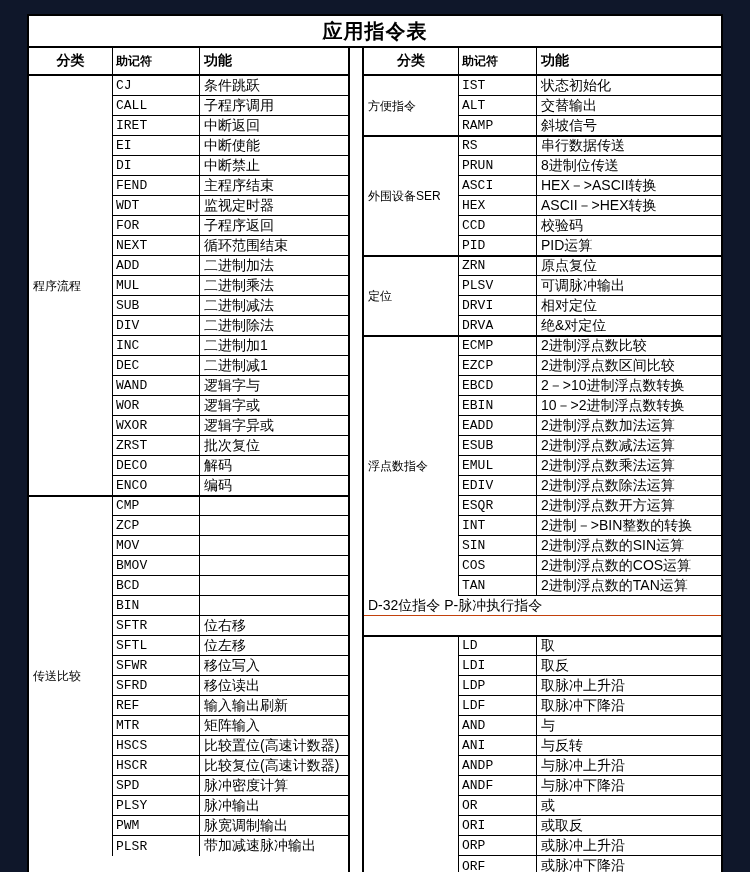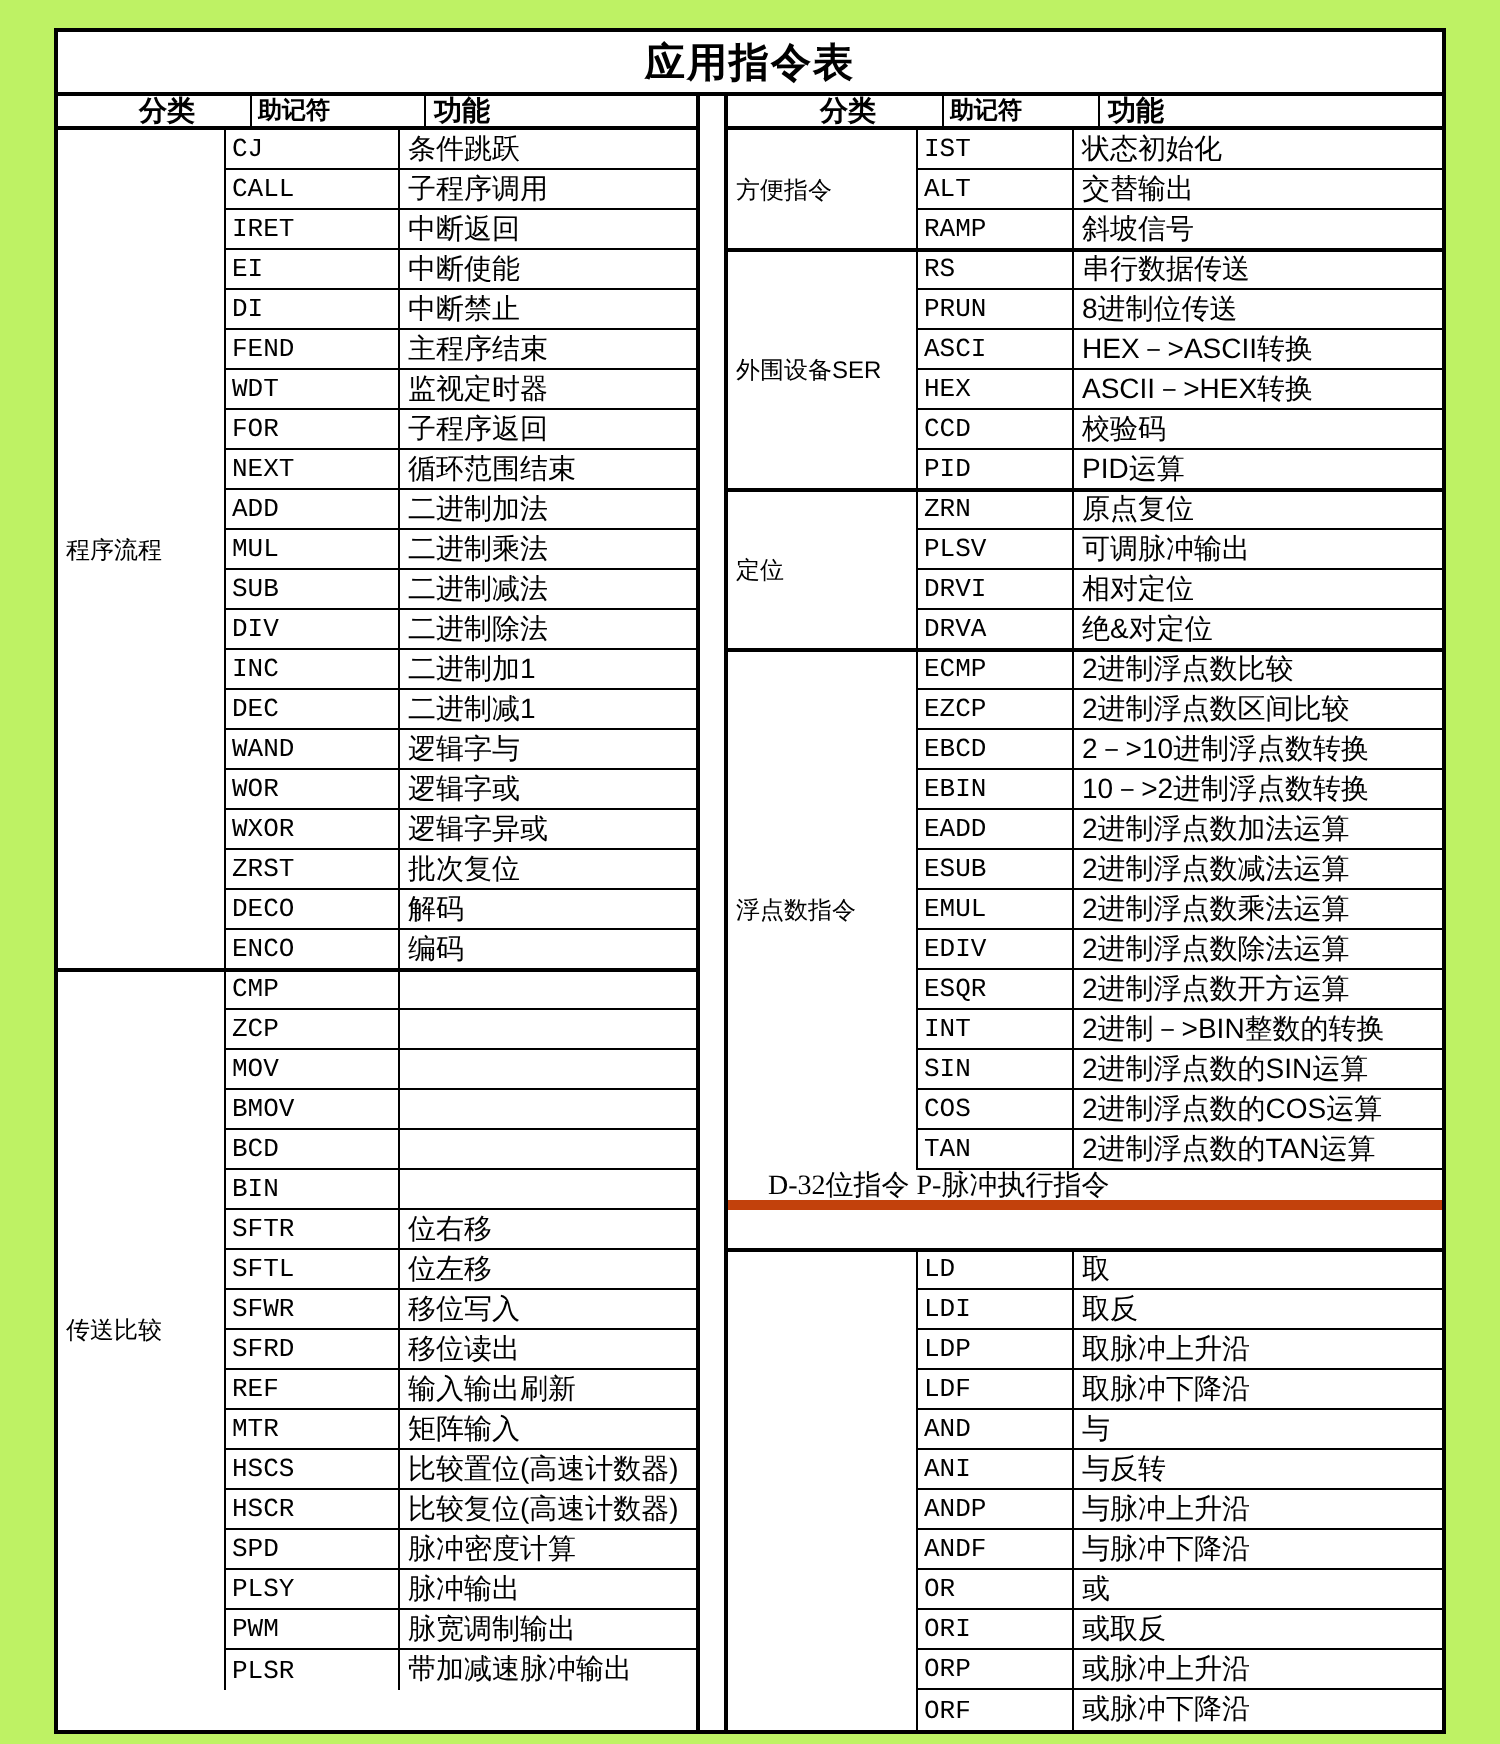--- a/index.html
+++ b/index.html
@@ -1,37 +1,37 @@
 <!DOCTYPE html>
 <html><head>
 <meta charset="utf-8">
 <style>
   html,body{margin:0;padding:0;background:#ffffff;}
   .page{
-    position:relative;width:750px;height:872px;background:#bef264;
+    position:relative;width:750px;height:872px;background:#0f172a;
     font-family:"Liberation Sans","DejaVu Sans",sans-serif;color:#000000;
     overflow:hidden;
   }
   .tblwrap{
     position:absolute;left:27px;top:14px;width:692px;
     border:2px solid #000000;background:#ffffff;box-sizing:content-box;
   }
   .title{
     height:30px;border-bottom:2px solid #000000;
     display:flex;align-items:center;justify-content:center;
     font-weight:bold;font-size:20px;letter-spacing:1px;
   }
   .cols{display:flex;align-items:stretch;}
   .half{display:flex;flex-direction:column;}
   .half.left{width:319px;}
   .half.right{width:357px;}
   .gapcol{width:16px;border-left:2px solid #000000;border-right:2px solid #000000;box-sizing:border-box;background:#ffffff;}
 
   .cell{box-sizing:border-box;display:flex;align-items:center;overflow:hidden;white-space:nowrap;}
-  .hrow{display:flex;height:17px;border-bottom:2px solid #000000;box-sizing:border-box;font-weight:bold;padding-left:13px;}
+  .hrow{display:flex;height:28px;border-bottom:2px solid #000000;box-sizing:border-box;font-weight:bold;}
   .hrow .cell{font-size:14px;}
   .hrow .cat{justify-content:center;padding-left:0;}
   .hrow .mne{font-family:Liberation Serif, serif;font-size:12px;}
 
   .cat{padding-left:4px;border-right:1px solid #000000;font-size:12px;}
   .left .cat{width:84px;}
   .right .cat{width:95px;}
   .mne{border-right:1px solid #000000;padding-left:3px;
        font-family:"Liberation Mono","DejaVu Sans Mono",monospace;font-size:13px;}
   .left .mne{width:87px;}
@@ -39,22 +39,22 @@
   .fn{flex:1;padding-left:4px;font-size:14px;}
 
   .group{display:flex;position:relative;}
   .sep::before{content:"";position:absolute;left:0;right:0;top:-1px;height:2px;background:#000000;z-index:3;}
   .gcat{align-items:center;}
   .grows{display:flex;flex-direction:column;flex:1;}
   .row{display:flex;height:20px;border-bottom:1px solid #000000;box-sizing:border-box;}
   .half .group:last-child .row:last-child{border-bottom:none;}
 
   .noterow{
-    position:relative;height:20px;border-bottom:5px solid #c2410c;box-sizing:border-box;
-    display:flex;align-items:center;padding-left:20px;font-size:14px;white-space:nowrap;overflow:hidden;font-family:Liberation Serif, serif;
+    position:relative;height:20px;border-bottom:1px solid #c2410c;box-sizing:border-box;
+    display:flex;align-items:center;padding-left:4px;font-size:14px;white-space:nowrap;overflow:hidden;
   }
   .emptyrow{position:relative;height:20px;border-bottom:1px solid #000000;box-sizing:border-box;}
 </style>
 </head>
 <body>
 
 <div class="page">
   <div class="tblwrap">
 
     <div class="title">应用指令表</div>

